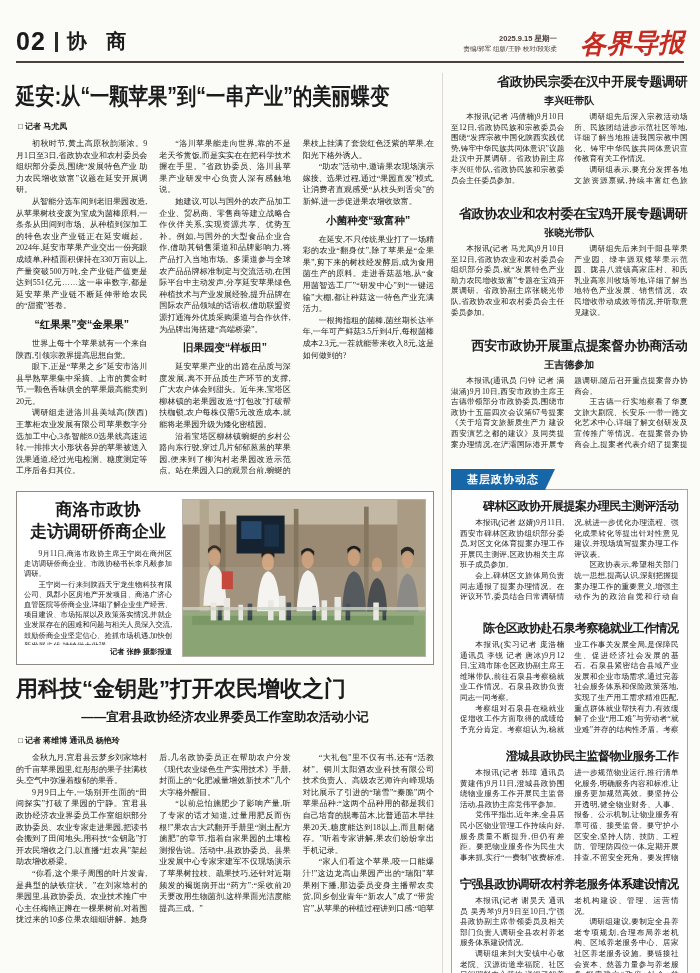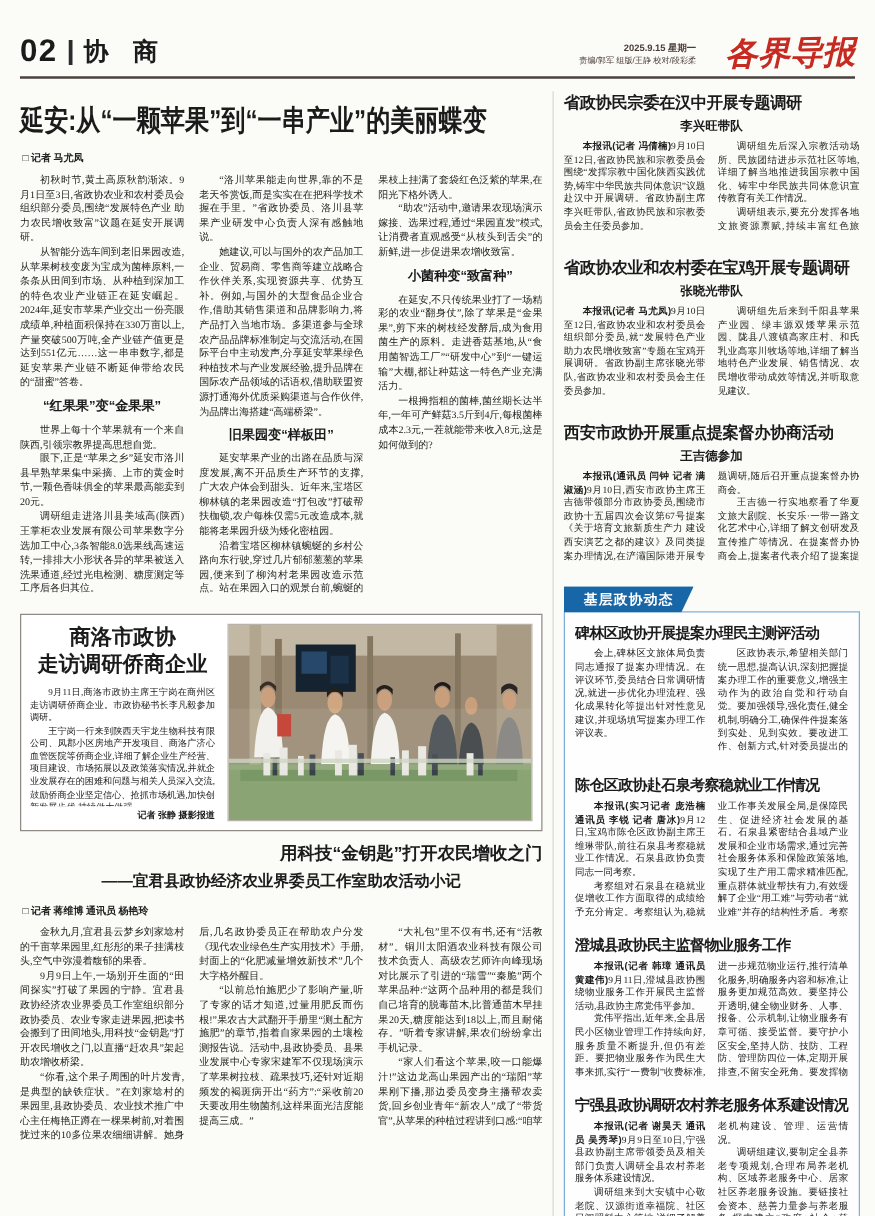--- a/index.html
+++ b/index.html
@@ -23,48 +23,48 @@
 
   
   .content{display:flex;margin-top:10px;}
   .leftcol{width:418px;flex:none;}
   .rightcol{flex:1;margin-left:8px;border-left:1px solid #ddd9d2;padding-left:8px;}
 
   
   .kicker{font-family:"Liberation Sans",sans-serif;font-size:12px;font-weight:700;letter-spacing:.5px;}
   .main-hl{font-family:"Liberation Sans",sans-serif;font-weight:900;font-size:23px;white-space:nowrap;
            transform:scaleX(.84);transform-origin:left center;margin:8px 0 0 0;overflow:visible;}
-  .byline{font-family:Liberation Serif, serif;font-size:8px;font-weight:700;color:#222;margin:9px 0 6px 2px;}
+  .byline{font-family:Liberation Sans, sans-serif;font-size:8px;font-weight:700;color:#222;margin:9px 0 6px 2px;}
   .bodytext p{margin:0;font-size:8px;line-height:11.6px;text-align:justify;text-indent:2em;}
-  .bodytext b{font-family:"Liberation Sans",sans-serif;font-weight:700;}
+  .bodytext b{font-family:"Liberation Sans",sans-serif;font-weight:400;}
   .subhead{font-family:"Liberation Sans",sans-serif;font-weight:700;font-size:10.5px;text-align:center;margin:6px 0;text-indent:0;}
   .cols-3{column-count:3;column-gap:12px;column-fill:auto;overflow:hidden;}
   .cols-2{column-count:2;column-gap:10px;column-fill:auto;overflow:hidden;}
   #main-body{height:344px;}
 
   
   .photo-box{border:1px solid #8f8a83;margin-top:9px;padding:7px;display:flex;gap:10px;height:158px;background:#fff;}
   .photo-left{width:148px;flex:none;display:flex;flex-direction:column;}
   .photo-title{font-family:"Liberation Sans",sans-serif;font-weight:800;text-align:center;line-height:22px;}
   .photo-title .t1{font-size:17px;}
   .photo-title .t2{font-size:17px;}
   .photo-cap{flex:1;overflow:hidden;margin-top:6px;}
   .photo-cap p{margin:0;font-size:7.3px;line-height:10.2px;text-align:justify;text-indent:2em;}
   .photo-credit{font-size:7.3px;font-weight:700;text-align:right;margin-top:2px;}
   .photo-img{flex:1;border:1px solid #b8b2a8;}
 
   
   .bottom-art{margin-top:9px;}
-  .bottom-hl{font-family:"Liberation Sans",sans-serif;font-weight:900;font-size:14px;text-align:right;margin:0;}
+  .bottom-hl{font-family:"Liberation Sans",sans-serif;font-weight:900;font-size:22px;text-align:left;margin:0;}
   .bottom-sub{font-family:"Liberation Sans",sans-serif;font-weight:700;font-size:12.5px;text-align:center;margin:5px 0 0 0;}
   #bottom-body{height:178px;margin-top:4px;}
 
   
   .r-article{margin-bottom:9px;}
-  .r-title{font-family:Liberation Serif, serif;font-weight:800;font-size:13px;text-align:left;
+  .r-title{font-family:Liberation Serif, serif;font-weight:800;font-size:13px;text-align:right;
            white-space:nowrap;letter-spacing:-.3px;margin:0 0 3px 0;overflow:hidden;}
   .r-leader{font-family:"Liberation Sans",sans-serif;font-weight:600;font-size:10px;text-align:center;margin-bottom:4px;}
   .r-article .body{height:84px;}
   .bodytext.small p{font-size:7.6px;line-height:10.6px;}
 
   
   .box-tag{display:inline-block;background:var(--tag-blue,#1767a8);color:#fff;
            font-family:Liberation Mono, monospace;font-weight:700;font-size:11px;letter-spacing:1px;
            padding:3px 16px 3px 16px;clip-path:polygon(0 0,100% 0,calc(100% - 10px) 100%,0 100%);
            position:relative;z-index:2;margin-bottom:-1px;}
@@ -247,20 +247,21 @@
             </div>
           </section>
         </div>
 
       <div class="box-tag">基层政协动态</div>
       <div class="blue-box">
         <div id="box-articles">
             <section class="r-article">
               <h2 class="r-title">碑林区政协开展提案办理民主测评活动</h2>
               <div class="body bodytext cols-2 small">
+                <p><b>本报讯(记者 赵婧)</b>9月11日,西安市碑林区政协组织部分委员,对区文化体育提案办理工作开展民主测评,区政协相关主席班子成员参加。</p>
                 <p>会上,碑林区文旅体局负责同志通报了提案办理情况。在评议环节,委员结合日常调研情况,就进一步优化办理流程、强化成果转化等提出针对性意见建议,并现场填写提案办理工作评议表。</p>
                 <p>区政协表示,希望相关部门统一思想,提高认识,深刻把握提案办理工作的重要意义,增强主动作为的政治自觉和行动自觉。要加强领导,强化责任,健全机制,明确分工,确保件件提案落到实处、见到实效。要改进工作、创新方式,针对委员提出的意见建议认真梳理、精准施策,推动提案办理成果转化为促进文体事业发展的具体举措,为全区文体产业高质量发展注入更强动力。</p>
               </div>
             </section>
             <section class="r-article">
               <h2 class="r-title">陈仓区政协赴石泉考察稳就业工作情况</h2>
               <div class="body bodytext cols-2 small">
                 <p><b>本报讯(实习记者 庞浩楠 通讯员 李锐 记者 唐冰)</b>9月12日,宝鸡市陈仓区政协副主席王维琳带队,前往石泉县考察稳就业工作情况。石泉县政协负责同志一同考察。</p>
                 <p>考察组对石泉县在稳就业促增收工作方面取得的成绩给予充分肯定。考察组认为,稳就业工作事关发展全局,是保障民生、促进经济社会发展的基石。石泉县紧密结合县域产业发展和企业市场需求,通过完善社会服务体系和保险政策落地,实现了生产用工需求精准匹配,重点群体就业帮扶有力,有效缓解了企业“用工难”与劳动者“就业难”并存的结构性矛盾。考察组表示,将认真梳理总结此次考察成果,充分吸收借鉴石泉好经验好做法,多措并举推动陈仓区稳就业工作迈上新台阶,助推全区经济社会高质量发展。</p>
               </div>

